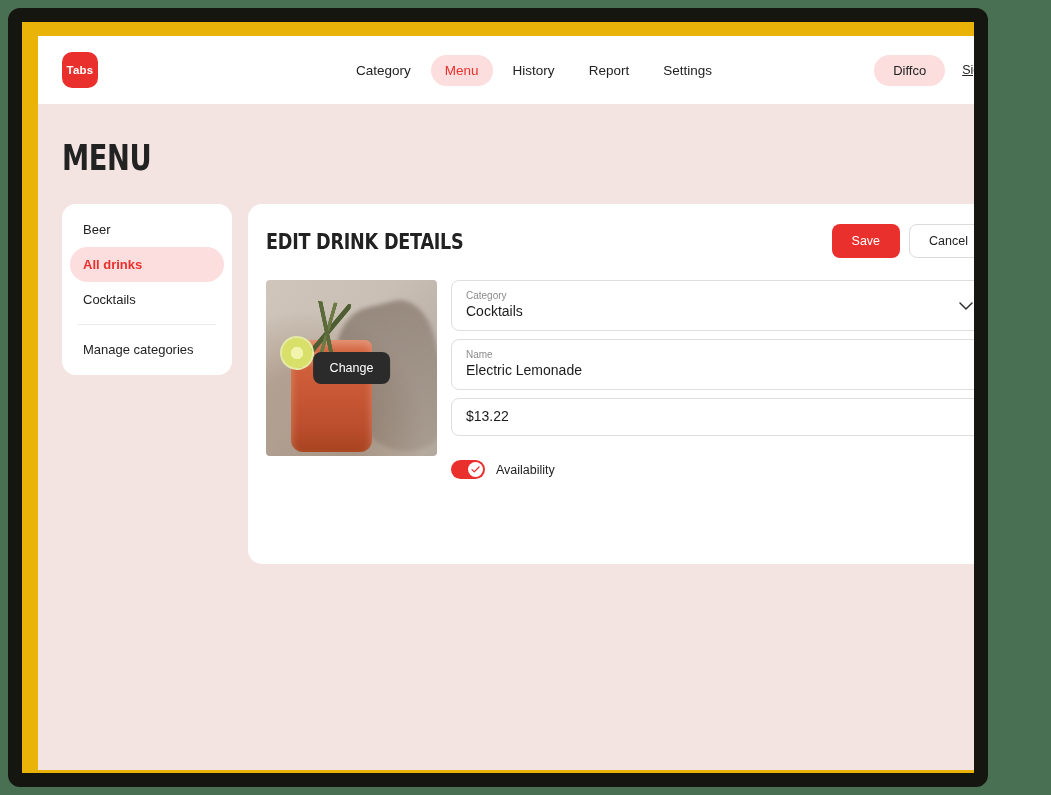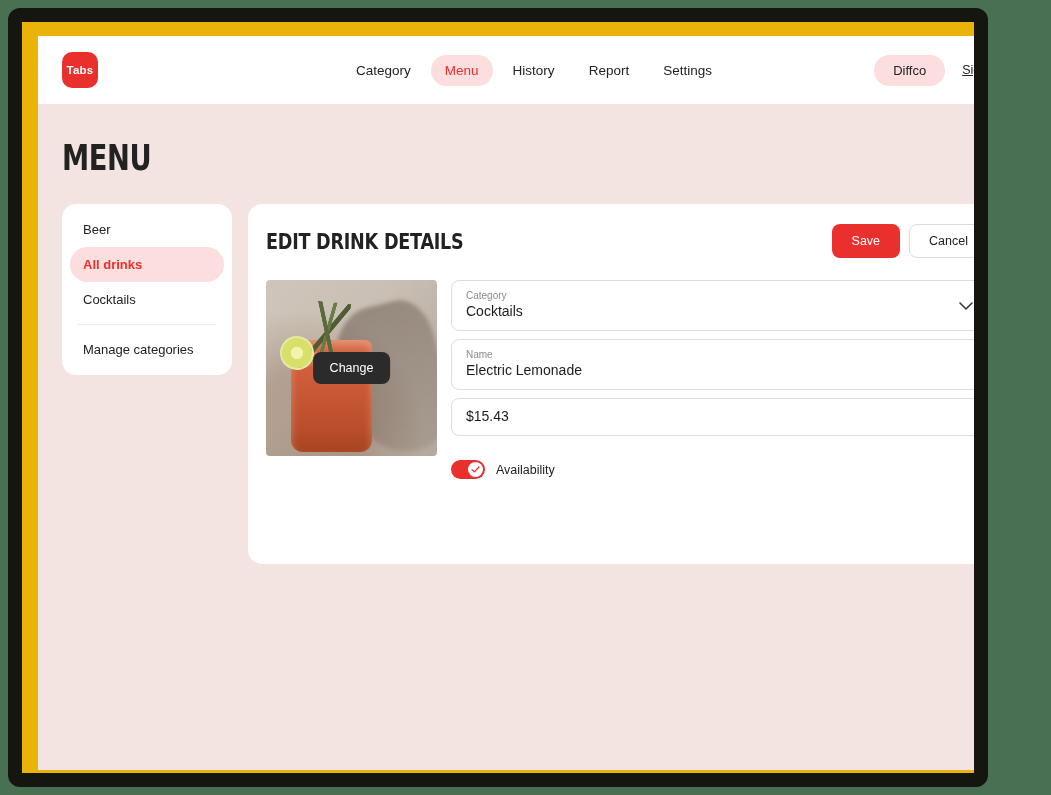--- a/index.html
+++ b/index.html
@@ -423,21 +423,21 @@
                 </span>
               </div>
 
               <div class="field">
                 <div class="field-label">Name</div>
                 <div class="field-value">Electric Lemonade</div>
               </div>
 
 
               <div class="field">
-                <div class="field-value">$15.43</div>
+                <div class="field-value">$13.22</div>
               </div>
 
               <div class="avail-row">
                 <div class="toggle">
                   <div class="toggle-knob">
                     <svg width="9" height="7" viewBox="0 0 9 7" fill="none">
                       <path d="M1 3.6L3.3 5.9L8 1" stroke="#e9302d" stroke-width="1.3" stroke-linecap="round" stroke-linejoin="round"></path>
                     </svg>
                   </div>
                 </div>

